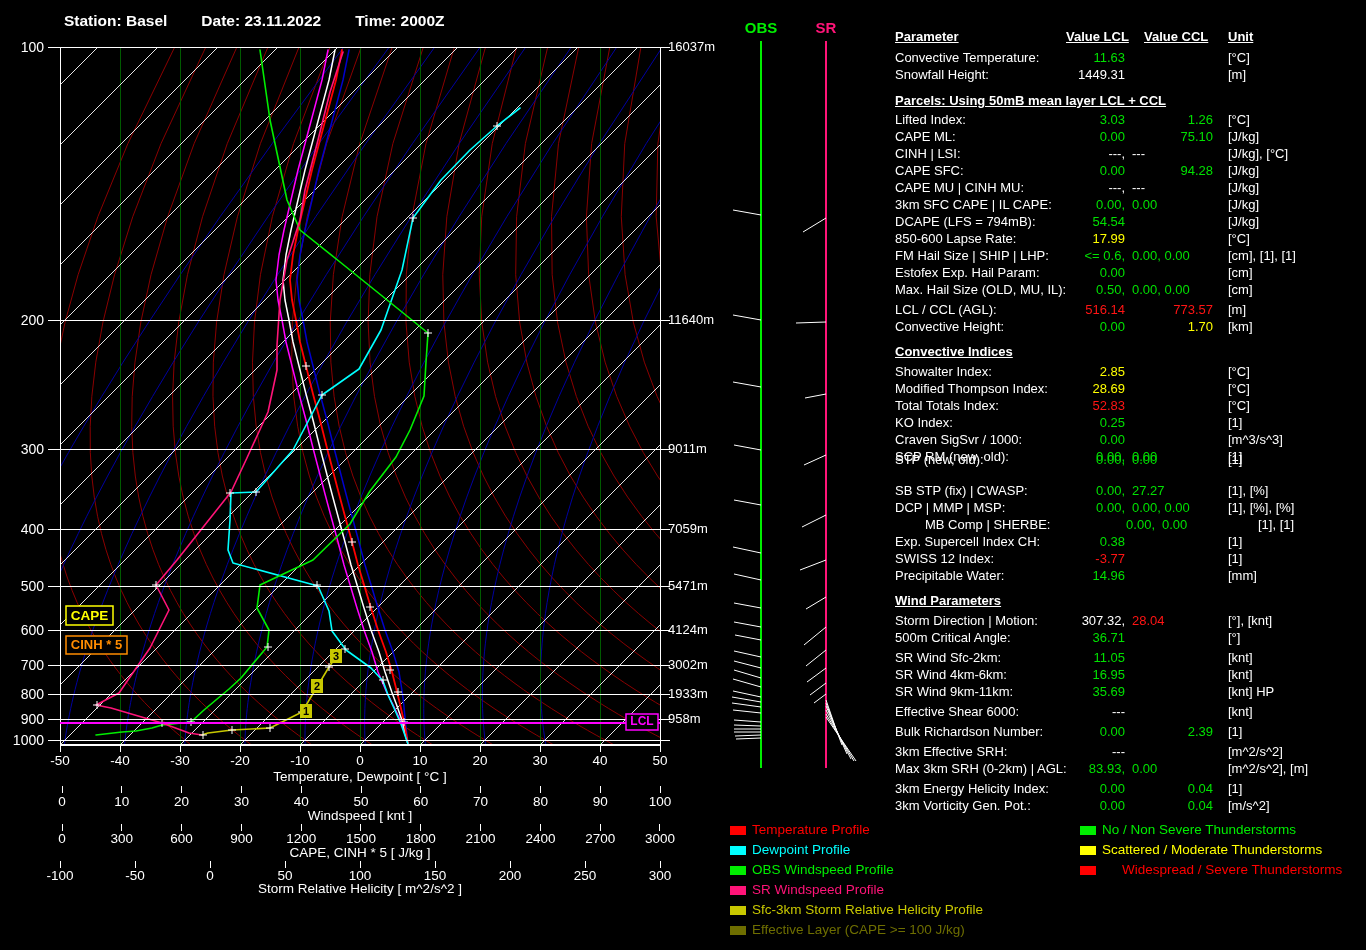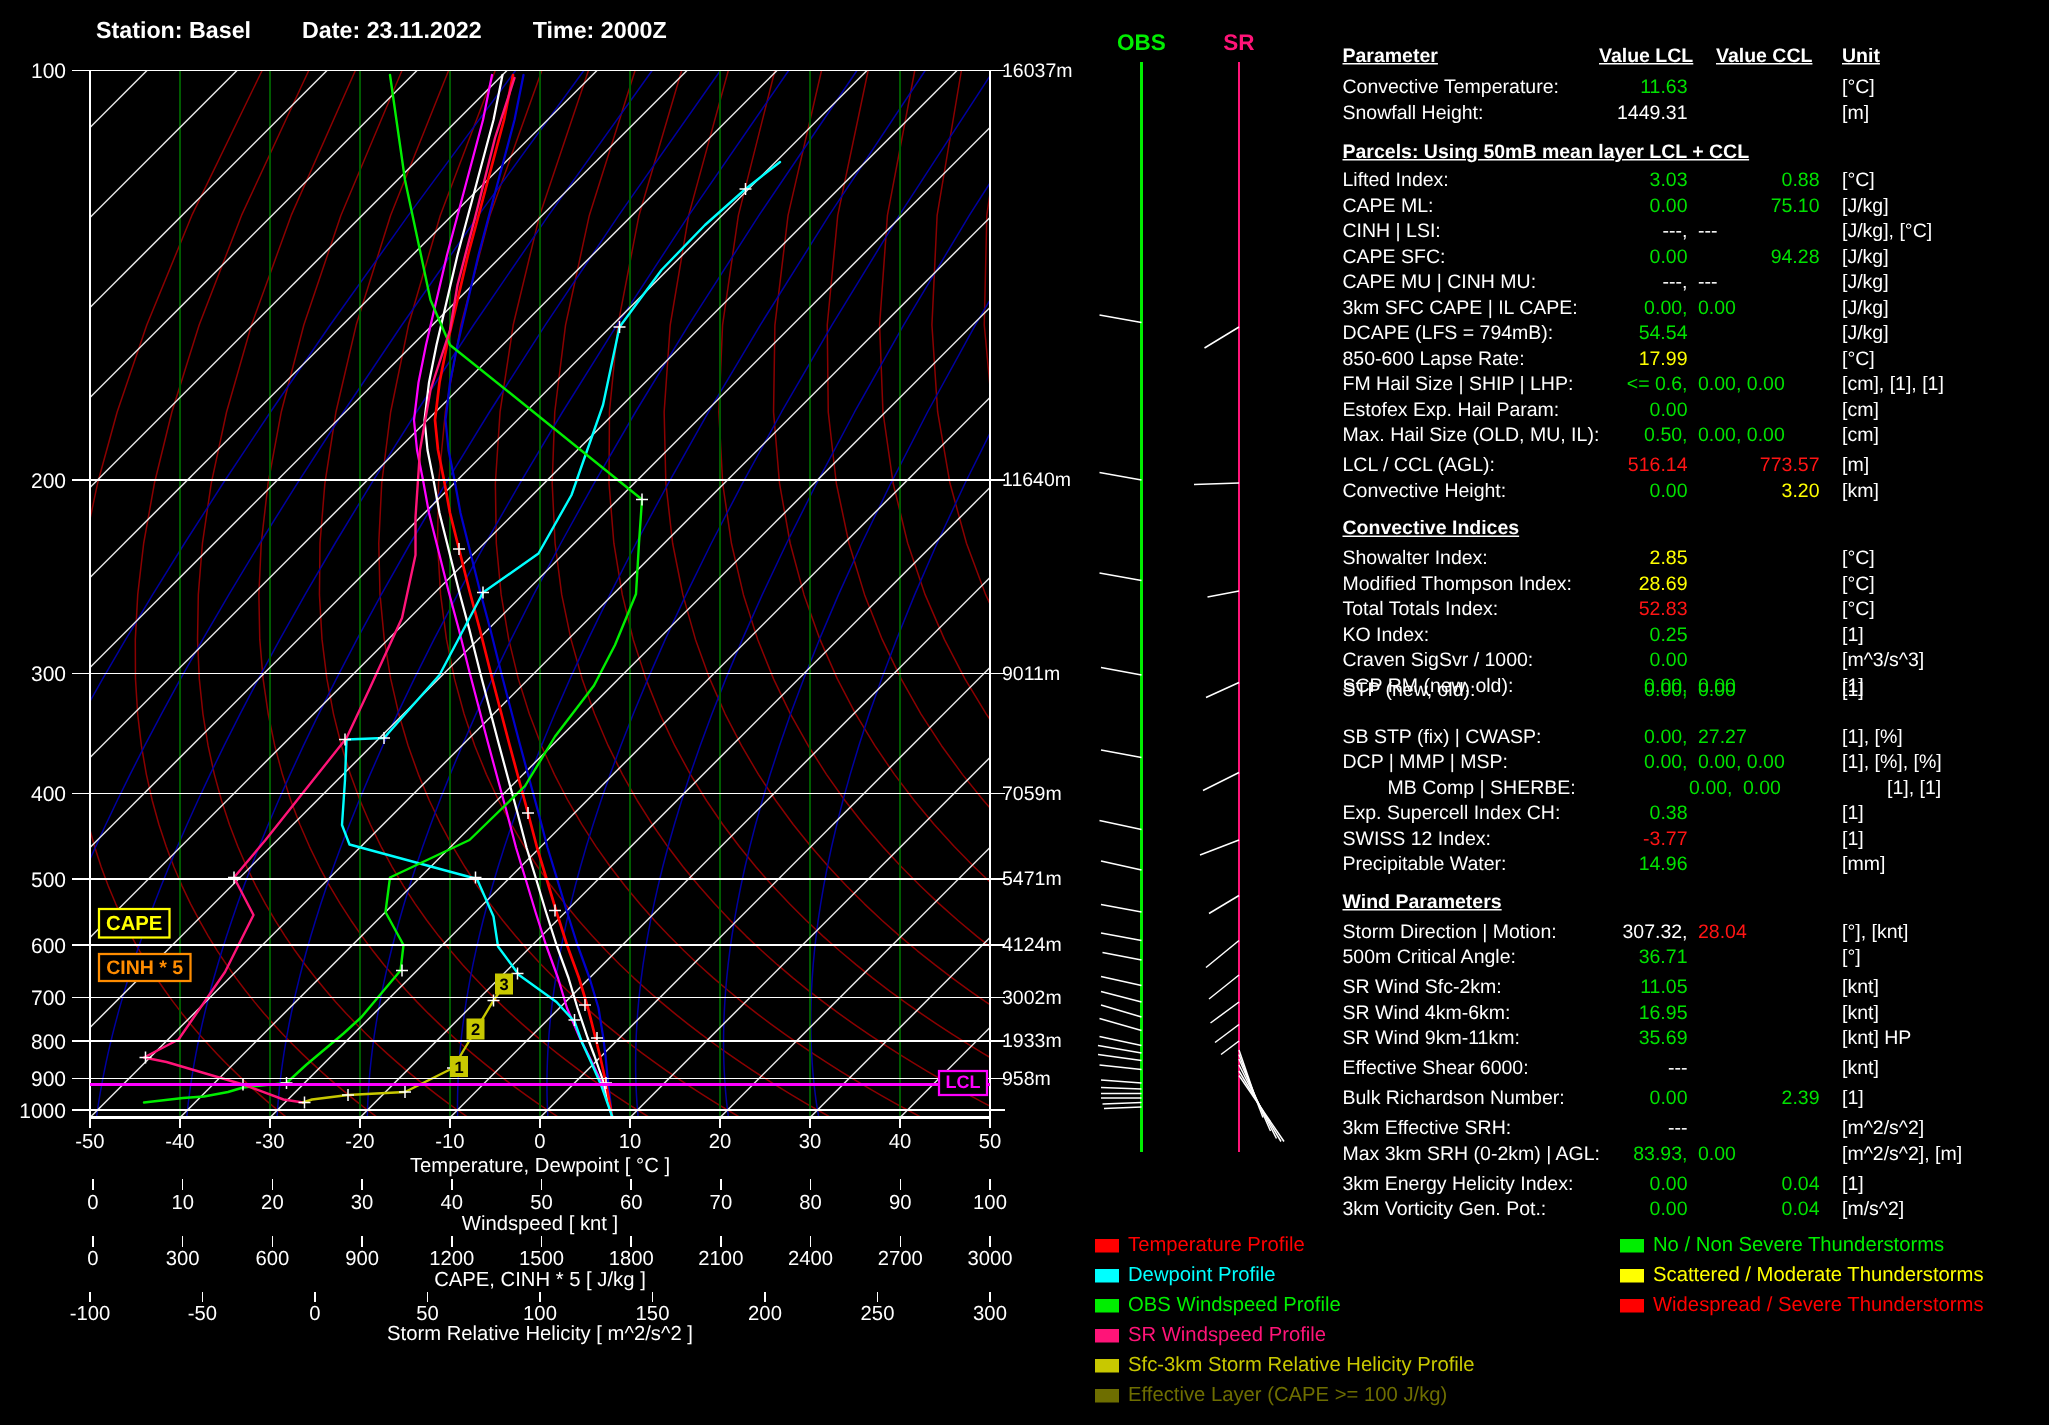--- a/index.html
+++ b/index.html
@@ -366,33 +366,33 @@
 
 <div id="param-table" class="abs">
   <span class="th" style="left:895px;top:29px">Parameter</span>
   <span class="th" style="left:1066px;top:29px">Value LCL</span>
   <span class="th" style="left:1144px;top:29px">Value CCL</span>
   <span class="th" style="left:1228px;top:29px">Unit</span>
   <div id="table-rows">
       <div class="trow" style="top: 50px;"><span class="tlabel">Convective Temperature:</span><span class="tmain c-g">11.63</span><span class="tunit">[°C]</span></div>
       <div class="trow" style="top: 67px;"><span class="tlabel">Snowfall Height:</span><span class="tmain c-w">1449.31</span><span class="tunit">[m]</span></div>
       <div class="tsec" style="top: 93px;">Parcels: Using 50mB mean layer LCL + CCL</div>
-      <div class="trow" style="top: 112px;"><span class="tlabel">Lifted Index:</span><span class="tmain c-g">3.03</span><span class="tccl c-g">0.88</span><span class="tunit">[°C]</span></div>
+      <div class="trow" style="top: 112px;"><span class="tlabel">Lifted Index:</span><span class="tmain c-g">3.03</span><span class="tccl c-g">1.26</span><span class="tunit">[°C]</span></div>
       <div class="trow" style="top: 129px;"><span class="tlabel">CAPE ML:</span><span class="tmain c-g">0.00</span><span class="tccl c-g">75.10</span><span class="tunit">[J/kg]</span></div>
       <div class="trow" style="top: 146px;"><span class="tlabel">CINH | LSI:</span><span class="tmain c-w">---,</span><span class="textra c-w">---</span><span class="tunit">[J/kg], [°C]</span></div>
       <div class="trow" style="top: 163px;"><span class="tlabel">CAPE SFC:</span><span class="tmain c-g">0.00</span><span class="tccl c-g">94.28</span><span class="tunit">[J/kg]</span></div>
       <div class="trow" style="top: 180px;"><span class="tlabel">CAPE MU | CINH MU:</span><span class="tmain c-w">---,</span><span class="textra c-w">---</span><span class="tunit">[J/kg]</span></div>
       <div class="trow" style="top: 197px;"><span class="tlabel">3km SFC CAPE | IL CAPE:</span><span class="tmain c-g">0.00,</span><span class="textra c-g">0.00</span><span class="tunit">[J/kg]</span></div>
       <div class="trow" style="top: 214px;"><span class="tlabel">DCAPE (LFS = 794mB):</span><span class="tmain c-g">54.54</span><span class="tunit">[J/kg]</span></div>
       <div class="trow" style="top: 231px;"><span class="tlabel">850-600 Lapse Rate:</span><span class="tmain c-y">17.99</span><span class="tunit">[°C]</span></div>
       <div class="trow" style="top: 248px;"><span class="tlabel">FM Hail Size | SHIP | LHP:</span><span class="tmain c-g">&lt;= 0.6,</span><span class="textra c-g">0.00, 0.00</span><span class="tunit">[cm], [1], [1]</span></div>
       <div class="trow" style="top: 265px;"><span class="tlabel">Estofex Exp. Hail Param:</span><span class="tmain c-g">0.00</span><span class="tunit">[cm]</span></div>
       <div class="trow" style="top: 282px;"><span class="tlabel">Max. Hail Size (OLD, MU, IL):</span><span class="tmain c-g">0.50,</span><span class="textra c-g">0.00, 0.00</span><span class="tunit">[cm]</span></div>
       <div class="trow" style="top: 302px;"><span class="tlabel">LCL / CCL (AGL):</span><span class="tmain c-r">516.14</span><span class="tccl c-r">773.57</span><span class="tunit">[m]</span></div>
-      <div class="trow" style="top: 319px;"><span class="tlabel">Convective Height:</span><span class="tmain c-g">0.00</span><span class="tccl c-y">3.20</span><span class="tunit">[km]</span></div>
+      <div class="trow" style="top: 319px;"><span class="tlabel">Convective Height:</span><span class="tmain c-g">0.00</span><span class="tccl c-y">1.70</span><span class="tunit">[km]</span></div>
       <div class="tsec" style="top: 344px;">Convective Indices</div>
       <div class="trow" style="top: 364px;"><span class="tlabel">Showalter Index:</span><span class="tmain c-y">2.85</span><span class="tunit">[°C]</span></div>
       <div class="trow" style="top: 381px;"><span class="tlabel">Modified Thompson Index:</span><span class="tmain c-y">28.69</span><span class="tunit">[°C]</span></div>
       <div class="trow" style="top: 398px;"><span class="tlabel">Total Totals Index:</span><span class="tmain c-r">52.83</span><span class="tunit">[°C]</span></div>
       <div class="trow" style="top: 415px;"><span class="tlabel">KO Index:</span><span class="tmain c-g">0.25</span><span class="tunit">[1]</span></div>
       <div class="trow" style="top: 432px;"><span class="tlabel">Craven SigSvr / 1000:</span><span class="tmain c-g">0.00</span><span class="tunit">[m^3/s^3]</span></div>
       <div class="trow" style="top: 449px;"><span class="tlabel">SCP RM (new, old):</span><span class="tmain c-g">0.00,</span><span class="textra c-g">0.00</span><span class="tunit">[1]</span></div>
       <div class="trow" style="top: 452px;"><span class="tlabel">STP (new, old):</span><span class="tmain c-g">0.00,</span><span class="textra c-g">0.00</span><span class="tunit">[1]</span></div>
       <div class="trow" style="top: 483px;"><span class="tlabel">SB STP (fix) | CWASP:</span><span class="tmain c-g">0.00,</span><span class="textra c-g">27.27</span><span class="tunit">[1], [%]</span></div>
       <div class="trow" style="top: 500px;"><span class="tlabel">DCP | MMP | MSP:</span><span class="tmain c-g">0.00,</span><span class="textra c-g">0.00, 0.00</span><span class="tunit">[1], [%], [%]</span></div>
@@ -419,14 +419,14 @@
     <div class="lgrow" style="left: 730px; top: 824px;"><span class="lgsw" style="background: rgb(255, 0, 0);"></span><span class="lgtx" style="color: rgb(255, 0, 0);">Temperature Profile</span></div>
     <div class="lgrow" style="left: 730px; top: 844px;"><span class="lgsw" style="background: rgb(0, 255, 255);"></span><span class="lgtx" style="color: rgb(0, 255, 255);">Dewpoint Profile</span></div>
     <div class="lgrow" style="left: 730px; top: 864px;"><span class="lgsw" style="background: rgb(0, 238, 0);"></span><span class="lgtx" style="color: rgb(0, 238, 0);">OBS Windspeed Profile</span></div>
     <div class="lgrow" style="left: 730px; top: 884px;"><span class="lgsw" style="background: rgb(255, 20, 120);"></span><span class="lgtx" style="color: rgb(255, 20, 120);">SR Windspeed Profile</span></div>
     <div class="lgrow" style="left: 730px; top: 904px;"><span class="lgsw" style="background: rgb(200, 200, 0);"></span><span class="lgtx" style="color: rgb(200, 200, 0);">Sfc-3km Storm Relative Helicity Profile</span></div>
     <div class="lgrow" style="left: 730px; top: 924px;"><span class="lgsw" style="background: rgb(110, 110, 0);"></span><span class="lgtx" style="color: rgb(110, 110, 0);">Effective Layer (CAPE &gt;= 100 J/kg)</span></div>
   </div>
 <div id="legend-severity" class="abs">
     <div class="lgrow" style="left: 1080px; top: 824px;"><span class="lgsw" style="background: rgb(0, 238, 0);"></span><span class="lgtx" style="color: rgb(0, 238, 0);">No / Non Severe Thunderstorms</span></div>
     <div class="lgrow" style="left: 1080px; top: 844px;"><span class="lgsw" style="background: rgb(255, 255, 0);"></span><span class="lgtx" style="color: rgb(255, 255, 0);">Scattered / Moderate Thunderstorms</span></div>
-    <div class="lgrow" style="left: 1080px; top: 864px;"><span class="lgsw" style="background: rgb(255, 0, 0);"></span><span class="lgtx" style="color: rgb(255, 0, 0);">Widespread / Severe Thunderstorms</span></div>
+    <div class="lgrow" style="left: 1080px; top: 864px;"><span class="lgsw" style="background: rgb(255, 0, 0);"></span><span class="lgtx" style="color: rgb(255, 0, 0); margin-left: 20px;">Widespread / Severe Thunderstorms</span></div>
   </div>
 
 </body></html>

